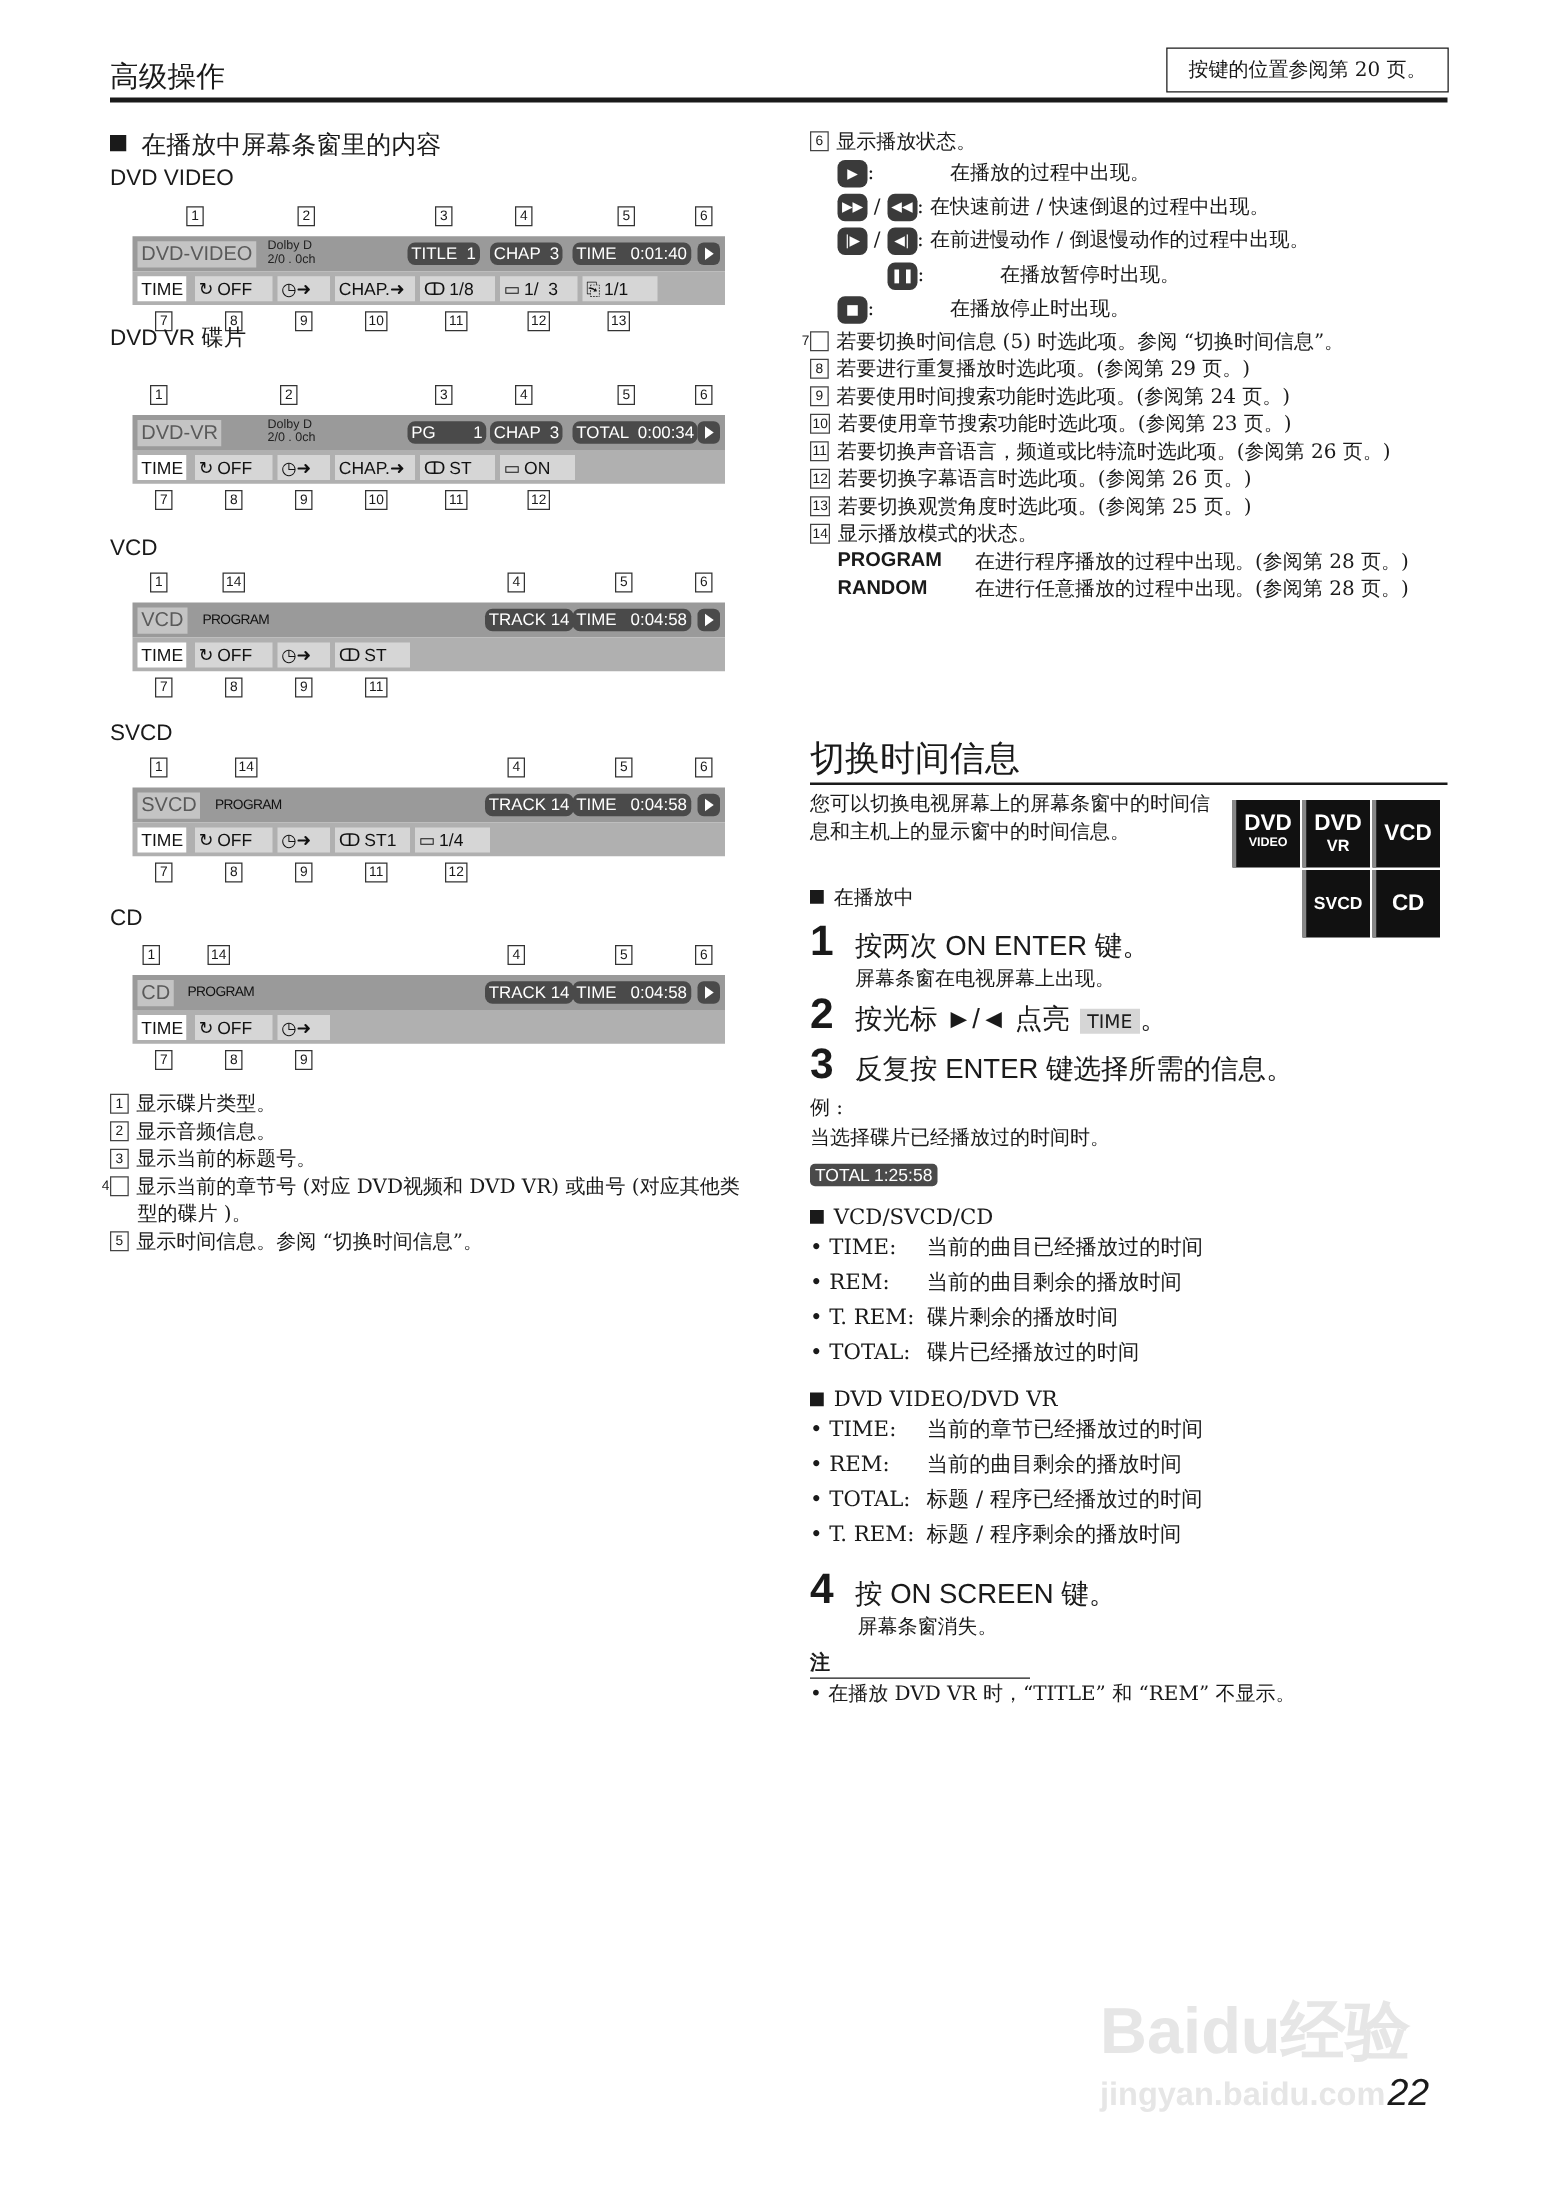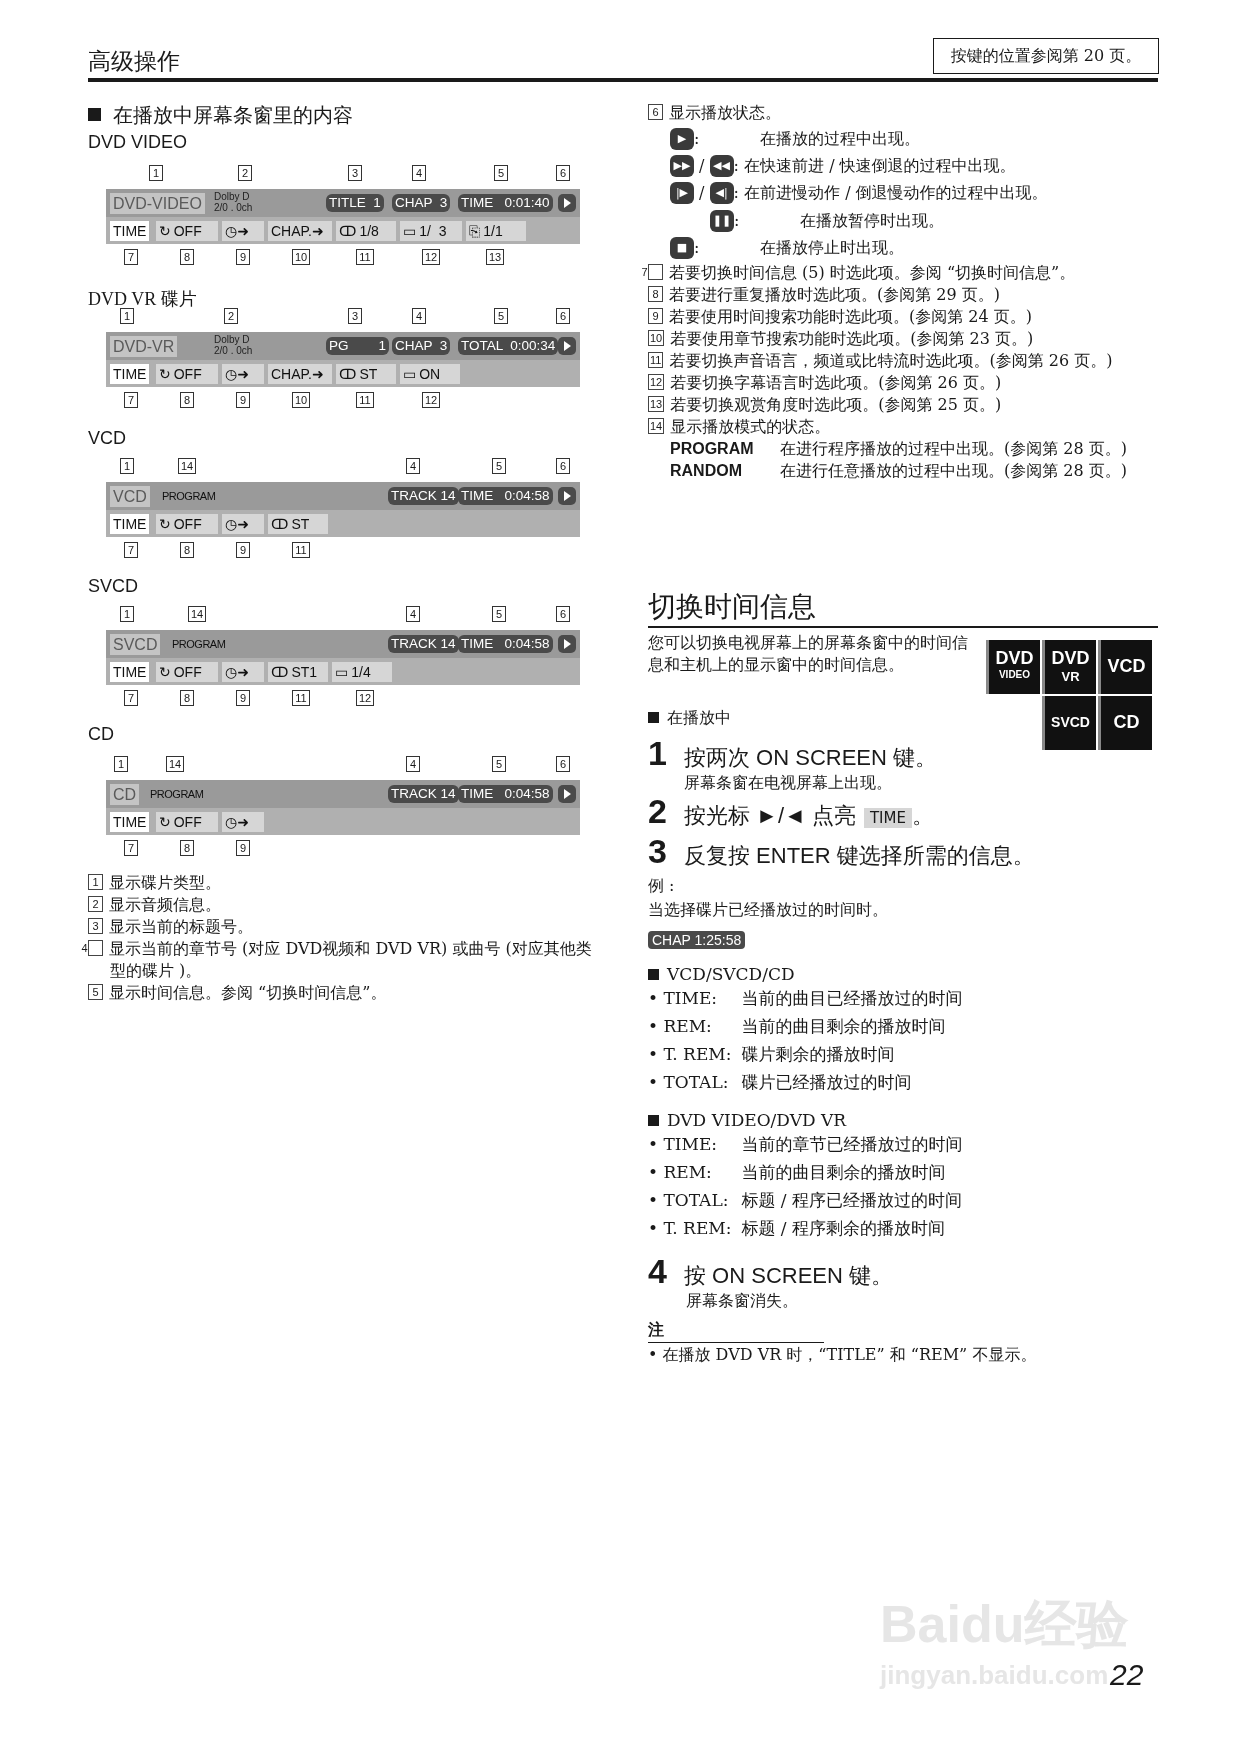--- a/index.html
+++ b/index.html
@@ -88,21 +88,21 @@
   </div>
   <div class="callout" style="left:18px; top:84px;">7</div>
   <div class="callout" style="left:74px; top:84px;">8</div>
   <div class="callout" style="left:130px; top:84px;">9</div>
   <div class="callout" style="left:186px; top:84px; width:18px;">10</div>
   <div class="callout" style="left:250px; top:84px; width:18px;">11</div>
   <div class="callout" style="left:316px; top:84px; width:18px;">12</div>
   <div class="callout" style="left:380px; top:84px; width:18px;">13</div>
 </div>
 
-<div class="abs disc-label" style="left:88px; top:287px;font-family:Liberation Serif, serif;">DVD VR 碟片</div>
+<div class="abs disc-label" style="left:88px; top:258px;">DVD VR 碟片</div>
 <div class="osd" style="top:308px; height:100px;">
   <div class="callout" style="left:14px; top:0;">1</div>
   <div class="callout" style="left:118px; top:0;">2</div>
   <div class="callout" style="left:242px; top:0;">3</div>
   <div class="callout" style="left:306px; top:0;">4</div>
   <div class="callout" style="left:388px; top:0;">5</div>
   <div class="callout" style="left:450px; top:0;">6</div>
   <div class="bar1" style="top:24px;">
     <div class="disc-type">DVD-VR</div>
     <div class="audio-info" style="left:108px;">
@@ -271,34 +271,34 @@
 <div class="disc-badge" style="left:1042px; top:696px;">
     <div style="font-size:14px; margin-top:18px;">SVCD</div>
   </div>
 <div class="disc-badge" style="left:1098px; top:696px;">
     <div style="font-size:18px; margin-top:16px;">CD</div>
   </div>
 
 <div class="abs" style="left:648px; top:708px; font-size:16px;"><span class="sq" style="display:inline-block; width:11px; height:11px; background:#1a1a1a; margin-right:8px;"></span><span>在播放中</span></div>
 
 <div class="abs" style="left:648px; top:734px;">
-  <span class="step-num">1</span><span class="step-text">按两次 ON SCREEN 键。</span>
+  <span class="step-num">1</span><span class="step-text">按两次 ON ENTER 键。</span>
   <div class="step-sub">屏幕条窗在电视屏幕上出现。</div>
 </div>
 <div class="abs" style="left:648px; top:792px;">
   <span class="step-num">2</span><span class="step-text">按光标 ►/◄ 点亮</span><span class="time-chip">TIME</span><span class="step-text">。</span>
 </div>
 <div class="abs" style="left:648px; top:832px;">
   <span class="step-num">3</span><span class="step-text">反复按 ENTER 键选择所需的信息。</span>
 </div>
 
 <div class="abs" style="left:648px; top:874px; font-size:16px; line-height:24px; font-family:'DejaVu Serif',serif;">
   <div>例 :</div>
   <div>当选择碟片已经播放过的时间时。</div>
-  <div style="margin-top:6px;"><span class="total-chip">CHAP  1:25:58</span></div>
+  <div style="margin-top:6px;"><span class="total-chip">TOTAL  1:25:58</span></div>
 </div>
 
 <div class="abs" style="left:648px; top:964px;">
   <div style="font-size:17px; font-family:'DejaVu Serif',serif;"><span style="display:inline-block; width:11px; height:11px; background:#1a1a1a; margin-right:8px;"></span><span>VCD/SVCD/CD</span></div>
   <div class="bul">• <span class="k">TIME:</span><span>当前的曲目已经播放过的时间</span></div>
   <div class="bul">• <span class="k">REM:</span><span>当前的曲目剩余的播放时间</span></div>
   <div class="bul">• <span class="k">T. REM:</span><span>碟片剩余的播放时间</span></div>
   <div class="bul">• <span class="k">TOTAL:</span><span>碟片已经播放过的时间</span></div>
 </div>
 

